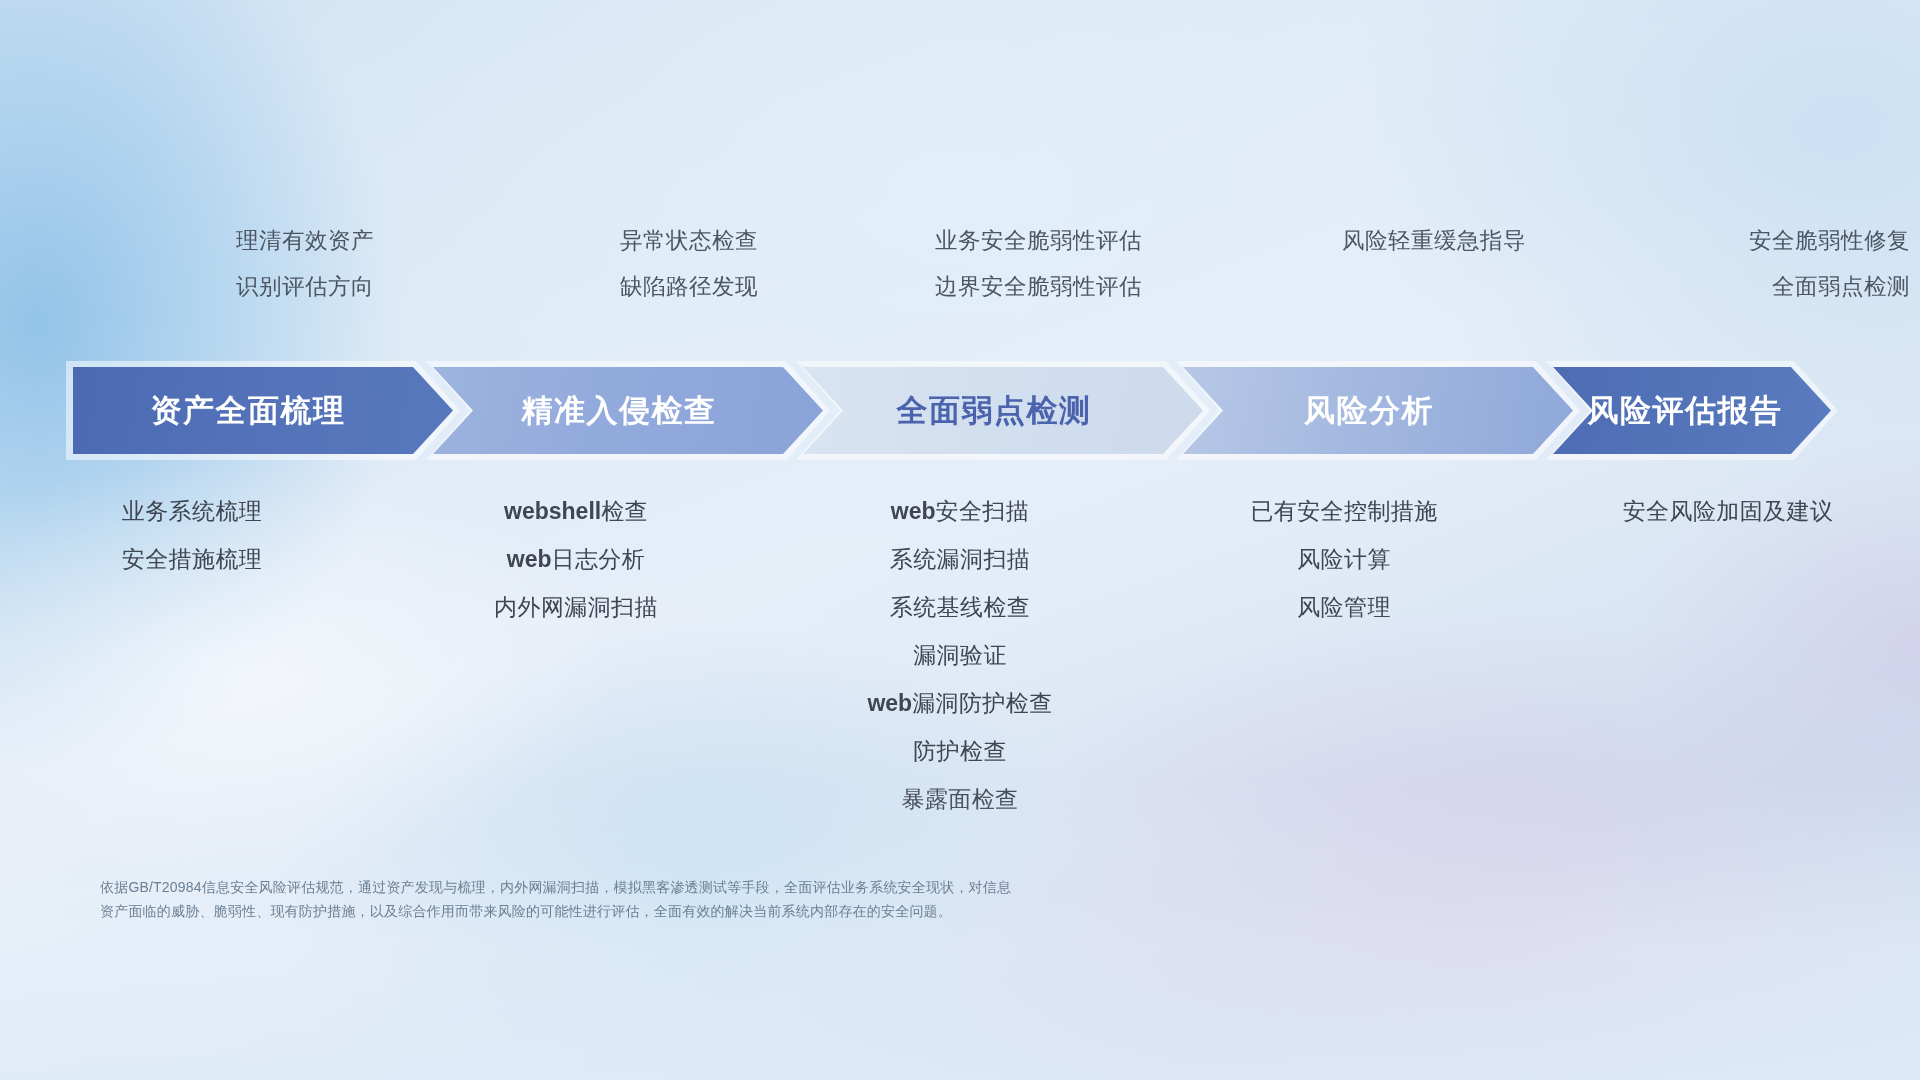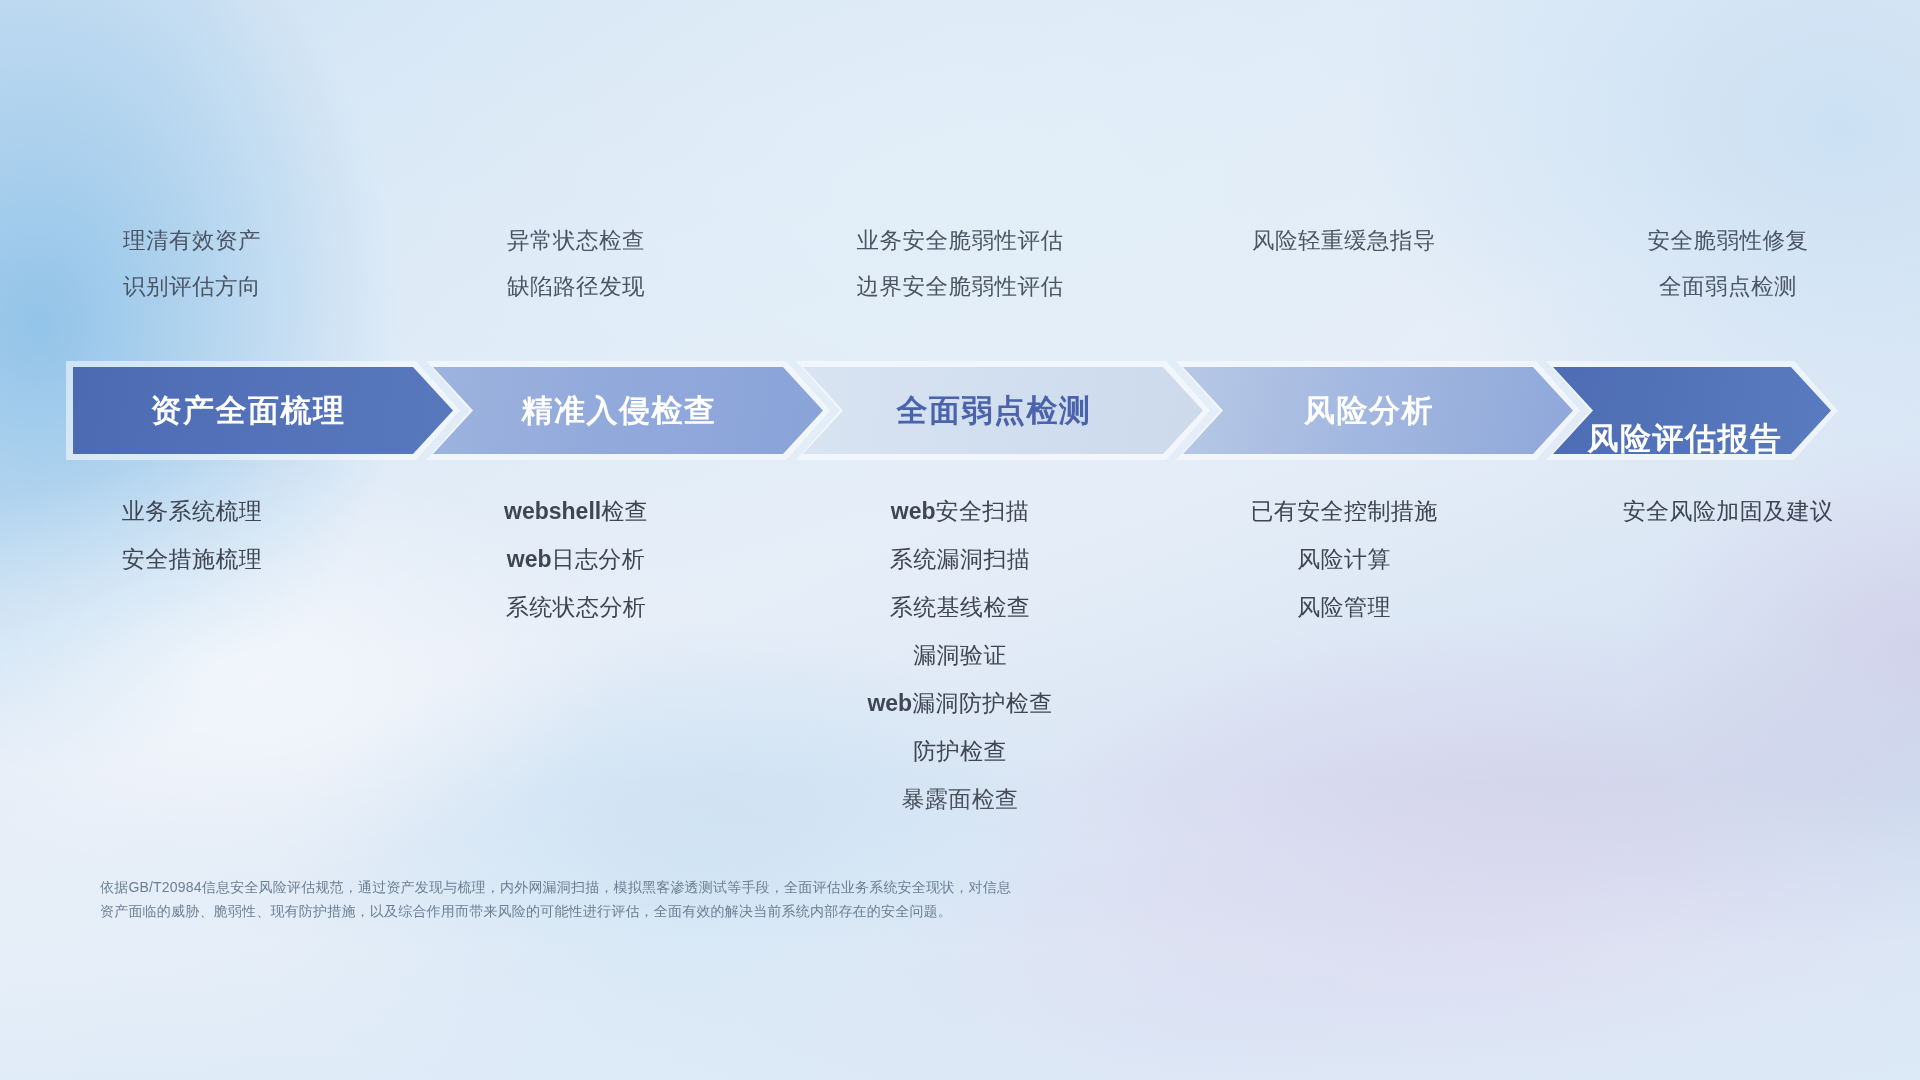--- a/index.html
+++ b/index.html
@@ -59,20 +59,21 @@
   
   #top-row { top: 230px; }
   .top-list { padding: 0 10px; }
   .top-item {
     font-size: 22.5px;
     color: #4b5563;
     line-height: 1.0;
     margin-bottom: 23px;
     letter-spacing: .5px;
     white-space: nowrap;
+    text-align: right;
   }
 
   
   #band {
     position: absolute;
     top: 367px;
     left: 73px;
     width: 1758px;
     height: 85px;
     z-index: 6;
@@ -207,21 +208,21 @@
       <span class="lbl" style="color:#4a63ac; padding-right:18px;">全面弱点检测</span>
     </div>
 
     <div class="chev" style="left:1110px; width:390px;">
       <div class="halo" style="clip-path: polygon(0 0, calc(100% - 44px) 0, 100% 50%, calc(100% - 44px) 100%, 0 100%, 44px 50%);"></div>
       <div class="shape" style="clip-path: polygon(0 0, calc(100% - 40px) 0, 100% 50%, calc(100% - 40px) 100%, 0 100%, 40px 50%);
                   background: linear-gradient(100deg, #b7c8e6 0%, #a3b8e0 45%, #8fa8da 100%);"></div>
       <span class="lbl" style="color:#ffffff; padding-right:18px;">风险分析</span>
     </div>
 
-    <div class="chev" style="left:1480px; width:278px;align-items:flex-end;">
+    <div class="chev" style="left:1480px; width:278px;">
       <div class="halo" style="clip-path: polygon(0 0, calc(100% - 44px) 0, 100% 50%, calc(100% - 44px) 100%, 0 100%, 44px 50%);"></div>
       <div class="shape" style="clip-path: polygon(0 0, calc(100% - 40px) 0, 100% 50%, calc(100% - 40px) 100%, 0 100%, 40px 50%);
                   background: linear-gradient(100deg, #4d6cb3 0%, #5474ba 50%, #5b7bc0 100%);"></div>
       <span class="lbl" style="color:#ffffff; padding-right:14px;">风险评估报告</span>
     </div>
 
   </div>
 
   <div class="cols" id="bottom-row">
 
@@ -229,21 +230,21 @@
       <div class="bot-list">
         <div class="bot-item">业务系统梳理</div>
         <div class="bot-item">安全措施梳理</div>
       </div>
     </div>
 
     <div class="col">
       <div class="bot-list">
         <div class="bot-item"><span class="lat">webshell</span>检查</div>
         <div class="bot-item"><span class="lat">web</span>日志分析</div>
-        <div class="bot-item">系统状态分析</div>
+        <div class="bot-item">内外网漏洞扫描</div>
       </div>
     </div>
 
     <div class="col">
       <div class="bot-list">
         <div class="bot-item"><span class="lat">web</span>安全扫描</div>
         <div class="bot-item">系统漏洞扫描</div>
         <div class="bot-item">系统基线检查</div>
         <div class="bot-item">漏洞验证</div>
         <div class="bot-item"><span class="lat">web</span>漏洞防护检查</div>

